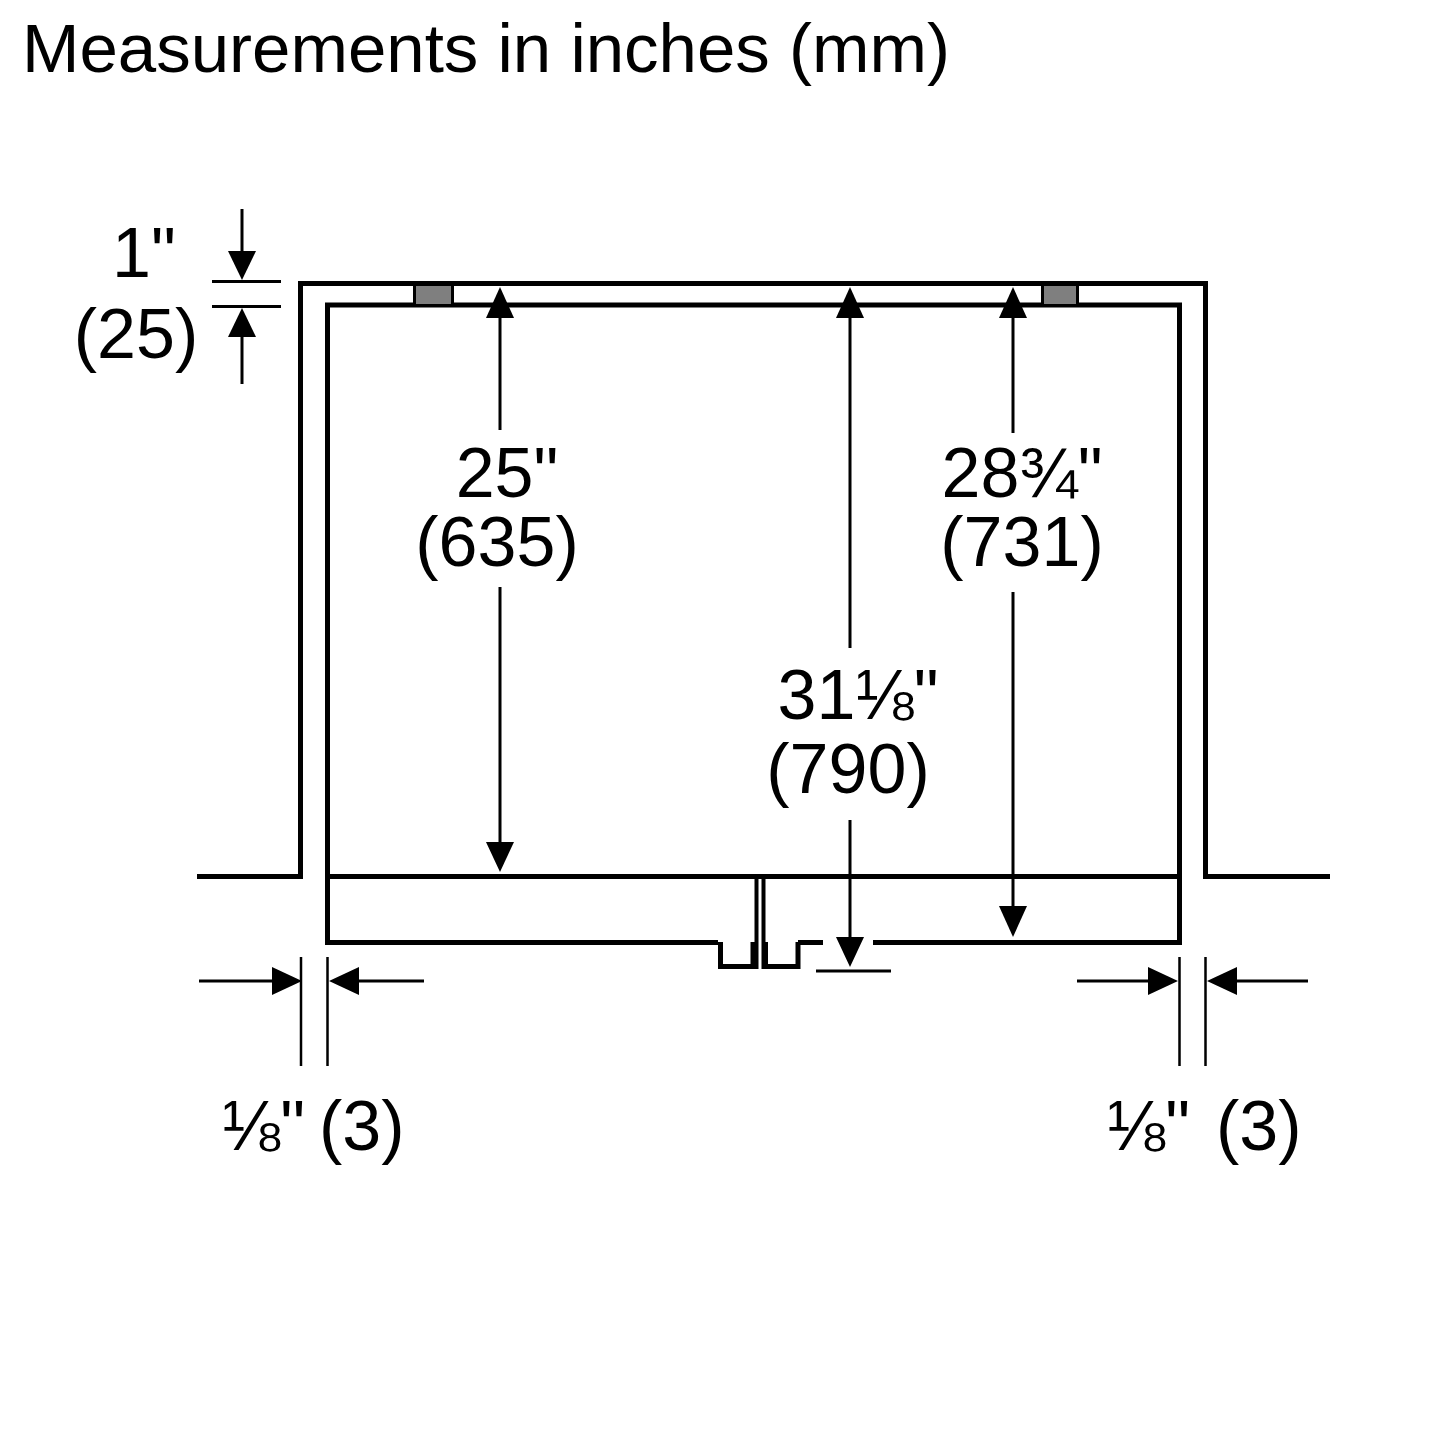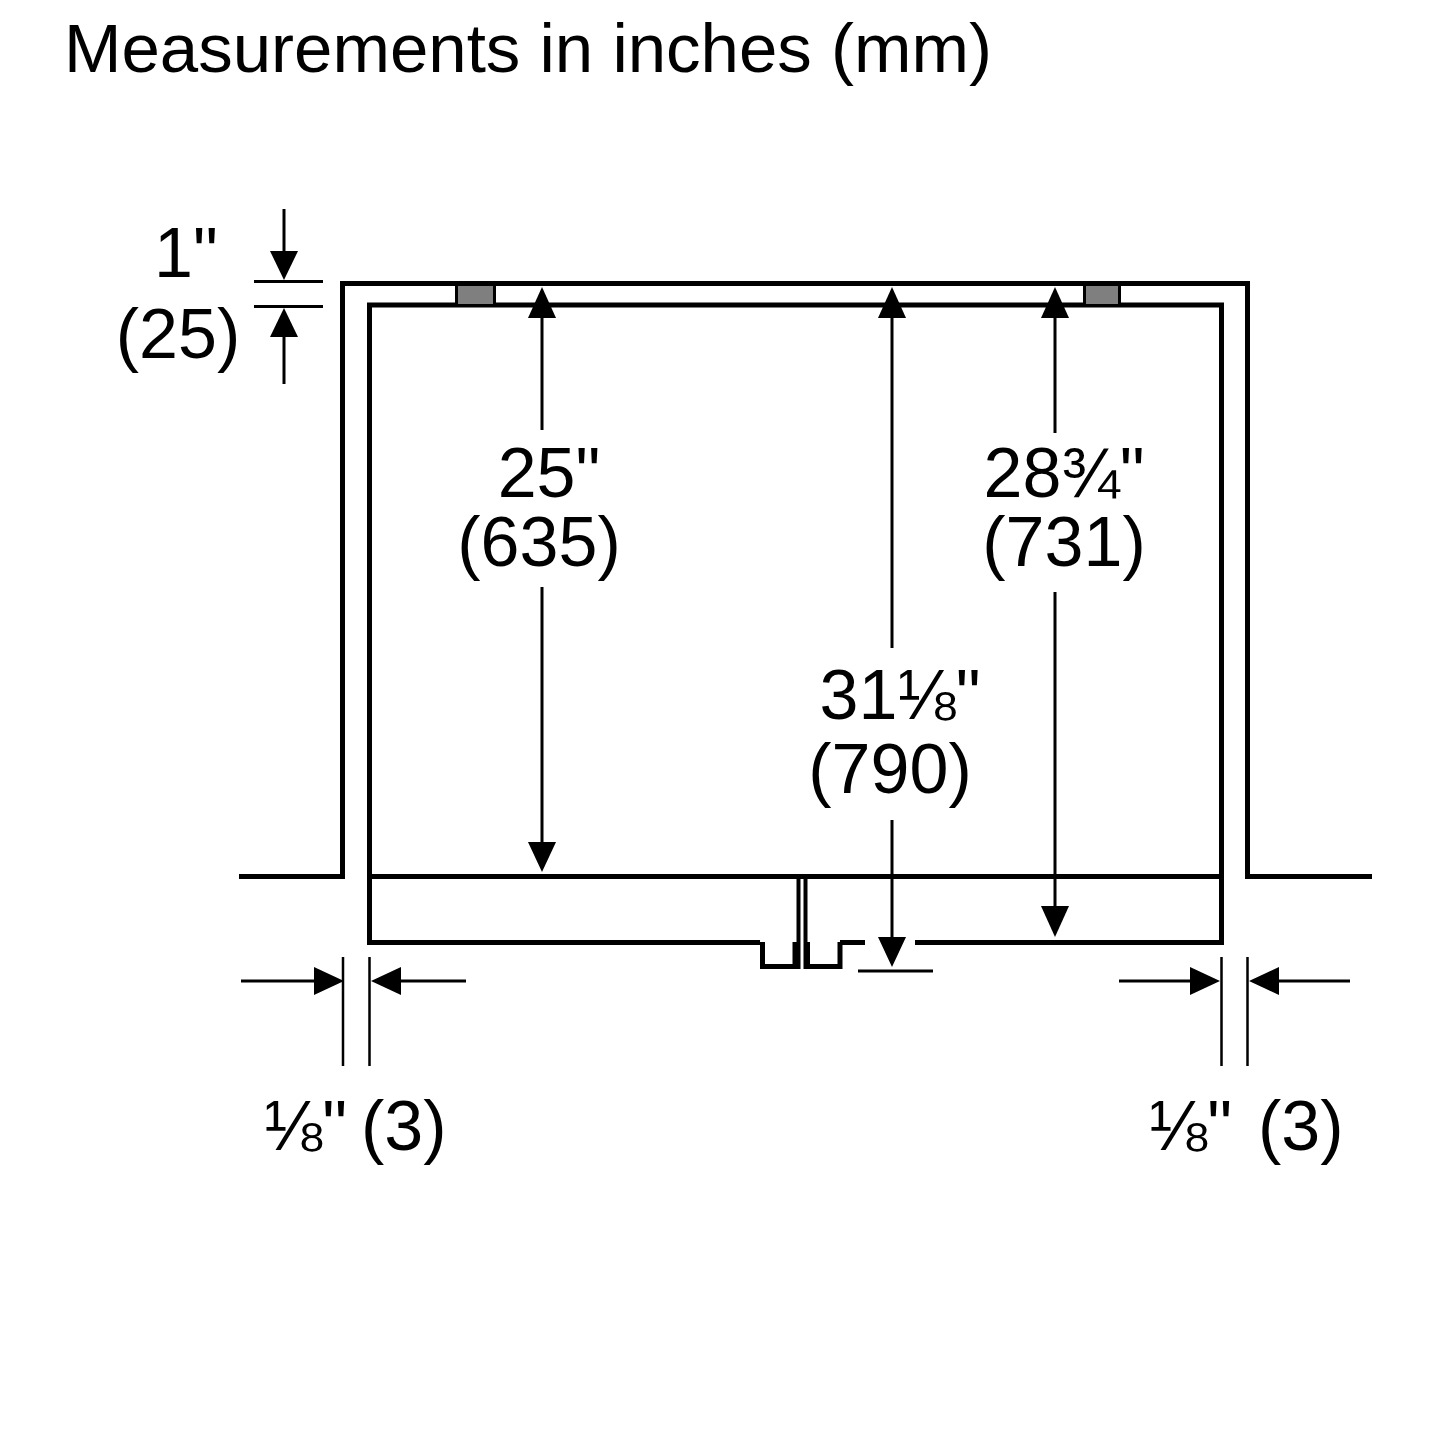--- a/index.html
+++ b/index.html
@@ -1,21 +1,21 @@
 <!DOCTYPE html>
 <html><head>
 <meta charset="utf-8">
 <style>
   html, body { margin: 0; padding: 0; }
   body {
     width: 1445px; height: 1445px;
     background: #ffffff;
     font-family: "Liberation Sans", sans-serif;
   }
-  .stage { position: relative; width: 1170px; height: 1445px; background: #ffffff; padding-left: 42px; }
+  .stage { position: relative; width: 1170px; height: 1445px; background: #ffffff; }
   svg { display: block; }
   .s5  { stroke: #000; stroke-width: 5;   fill: none; }
   .s4  { stroke: #000; stroke-width: 4;   fill: none; }
   .s3  { stroke: #000; stroke-width: 3;   fill: none; }
   .s25 { stroke: #000; stroke-width: 2.5; fill: none; }
   .head { fill: #000; stroke: none; }
   .t {
     font-family: "Liberation Sans", sans-serif;
     font-size: 70px;
     fill: #000;

